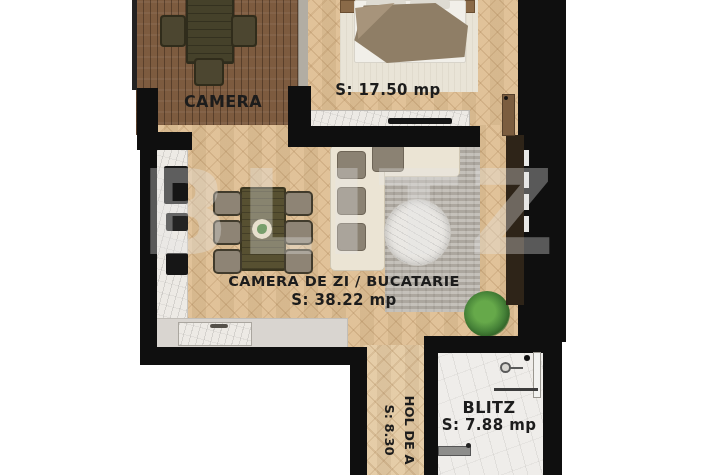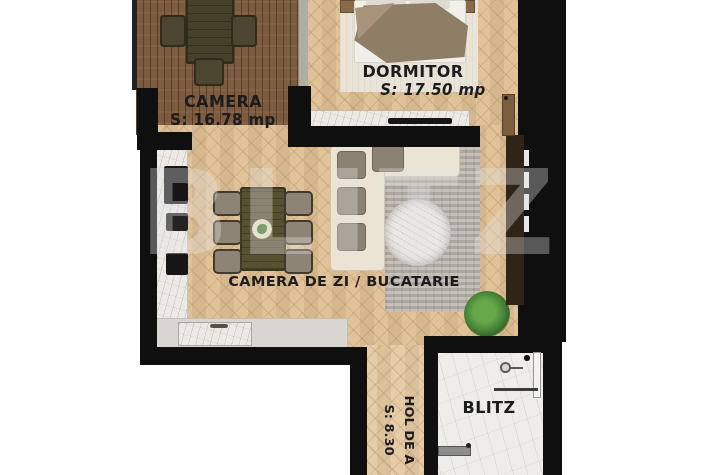--- a/index.html
+++ b/index.html
@@ -152,28 +152,28 @@
   <div class="wall" style="left:543px;top:336px;width:19px;height:139px;"></div>
   <div style="left:533px;top:352px;width:8px;height:46px;background:#f2f2f0;border:1px solid #99968f;"></div>
   <div style="left:500px;top:362px;width:11px;height:11px;border:2px solid #5a5a5a;border-radius:50%;background:#d9d7d2;"></div>
   <div style="left:509px;top:367px;width:14px;height:2px;background:#5a5a5a;"></div>
   <div style="left:524px;top:355px;width:6px;height:6px;background:#111;border-radius:50%;"></div>
   <div style="left:494px;top:388px;width:44px;height:3px;background:#3c3c3c;"></div>
   <div style="left:438px;top:446px;width:33px;height:10px;background:#8d8d8b;border:1px solid #555;"></div>
   <div style="left:466px;top:443px;width:5px;height:5px;background:#222;border-radius:50%;"></div>
 
   <div class="lbl lbl-16" style="left:223px;top:101px;">CAMERA</div>
-  <div class="lbl lbl-15" style="left:223px;top:120px;">S: 16.78 mp</div>
 
-  <div class="lbl lbl-16" style="left:413px;top:71px;">DORMITOR</div>
-  <div class="lbl lbl-15" style="left:433px;top:90px;font-style:italic;">S: 17.50 mp</div>
+  <div class="lbl lbl-15" style="left:388px;top:90px;">S: 17.50 mp</div>
 
   <div class="lbl lbl-14" style="left:344px;top:281px;">CAMERA DE ZI / BUCATARIE</div>
+  <div class="lbl lbl-15" style="left:344px;top:300px;">S: 38.22 mp</div>
 
   <div class="lbl lbl-16" style="left:489px;top:407px;">BLITZ</div>
+  <div class="lbl lbl-15" style="left:489px;top:425px;">S: 7.88 mp</div>
 
   <div class="hall-lbl" style="left:399px;top:430px;">
     <div style="position:static;">HOL DE A</div>
     <div style="position:static;">S: 8.30</div>
   </div>
 
   <div class="watermark" style="left:352px;top:213px;">BLITZ</div>
 
 </div>
 

